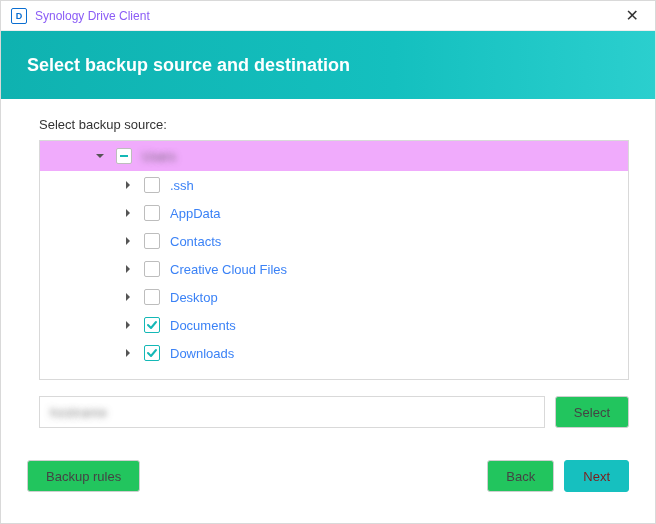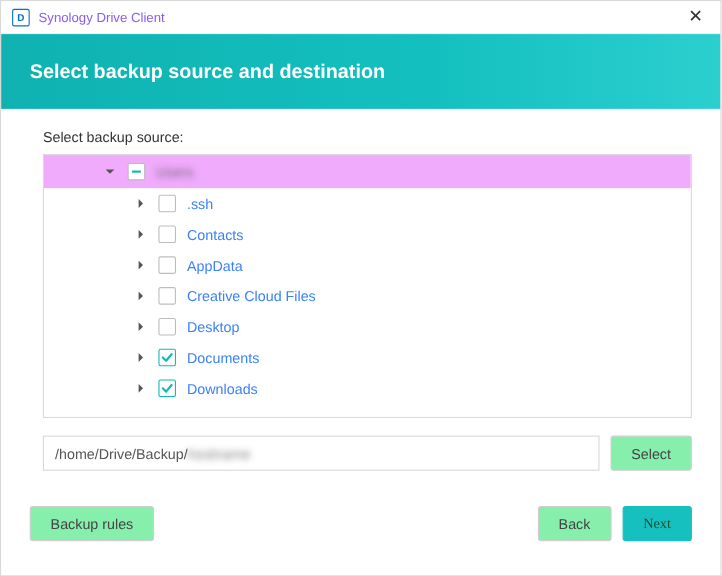--- a/index.html
+++ b/index.html
@@ -113,34 +113,33 @@
     background: #fff;
   }
   .dest-input .blur-tail {
     color: transparent;
     text-shadow: 0 0 6px rgba(80,80,80,0.7);
   }
   .btn {
     height: 32px;
     padding: 0 18px;
     border: 1px solid #cfcfcf;
-    background: #86efac;
+    background: #22c55e;
     border-radius: 3px;
     font-size: 13px;
     color: #444;
     cursor: pointer;
     display: inline-flex;
     align-items: center;
     justify-content: center;
   }
   .btn.primary {
     background: #16c0bf;
     border-color: #16c0bf;
-    color: #14532d;
-    font-family: Liberation Serif, serif;
+    color: #7f1d1d;
   }
   .footer {
     display: flex;
     align-items: flex-end;
     padding: 0 26px;
     margin-top: 18px;
   }
   .footer .spacer { flex: 1; }
   .footer .btn + .btn { margin-left: 10px; }
 </style>
@@ -189,32 +188,32 @@
           </div>
           <div class="tree-row">
             <span class="indent-child">
               <span class="caret">
                 <svg width="10" height="10" viewBox="0 0 10 10">
                   <path d="M3 1 L7 5 L3 9 Z" fill="#555"></path>
                 </svg>
               </span>
             </span>
             <span class="cb"></span>
+            <span class="node-label">AppData</span>
+          </div>
+          <div class="tree-row">
+            <span class="indent-child">
+              <span class="caret">
+                <svg width="10" height="10" viewBox="0 0 10 10">
+                  <path d="M3 1 L7 5 L3 9 Z" fill="#555"></path>
+                </svg>
+              </span>
+            </span>
+            <span class="cb"></span>
             <span class="node-label">Contacts</span>
-          </div>
-          <div class="tree-row">
-            <span class="indent-child">
-              <span class="caret">
-                <svg width="10" height="10" viewBox="0 0 10 10">
-                  <path d="M3 1 L7 5 L3 9 Z" fill="#555"></path>
-                </svg>
-              </span>
-            </span>
-            <span class="cb"></span>
-            <span class="node-label">AppData</span>
           </div>
           <div class="tree-row">
             <span class="indent-child">
               <span class="caret">
                 <svg width="10" height="10" viewBox="0 0 10 10">
                   <path d="M3 1 L7 5 L3 9 Z" fill="#555"></path>
                 </svg>
               </span>
             </span>
             <span class="cb"></span>
@@ -261,21 +260,20 @@
             </span>
             <span class="node-label">Downloads</span>
           </div>
         </div>
 
     </div>
   </div>
 
   <div class="dest-row">
     <div class="dest-input">
-      <span>/home/Drive/Backup/</span>
         <span class="blur-tail">hostname</span>
     </div>
     <button class="btn">Select</button>
   </div>
 </div>
 
 <div class="footer">
   <button class="btn">Backup rules</button>
   <span class="spacer"></span>
   <button class="btn">Back</button>

